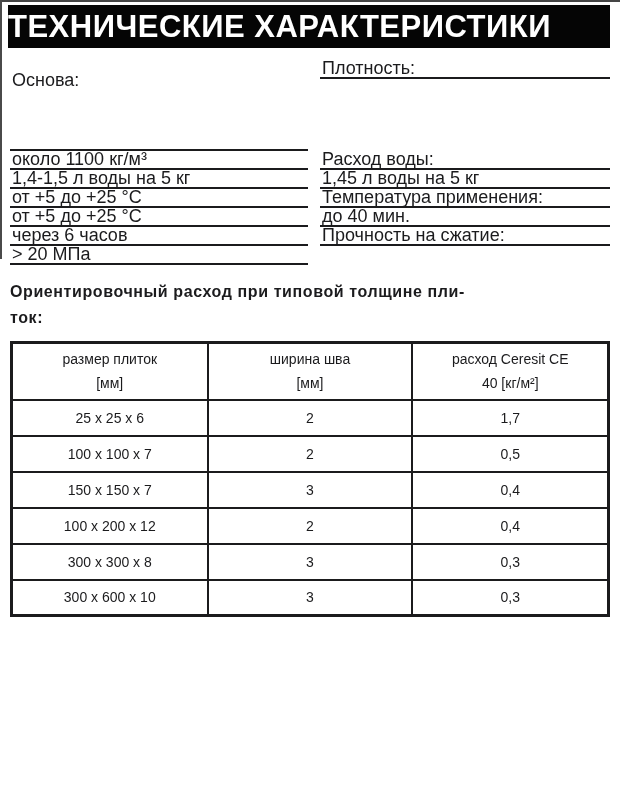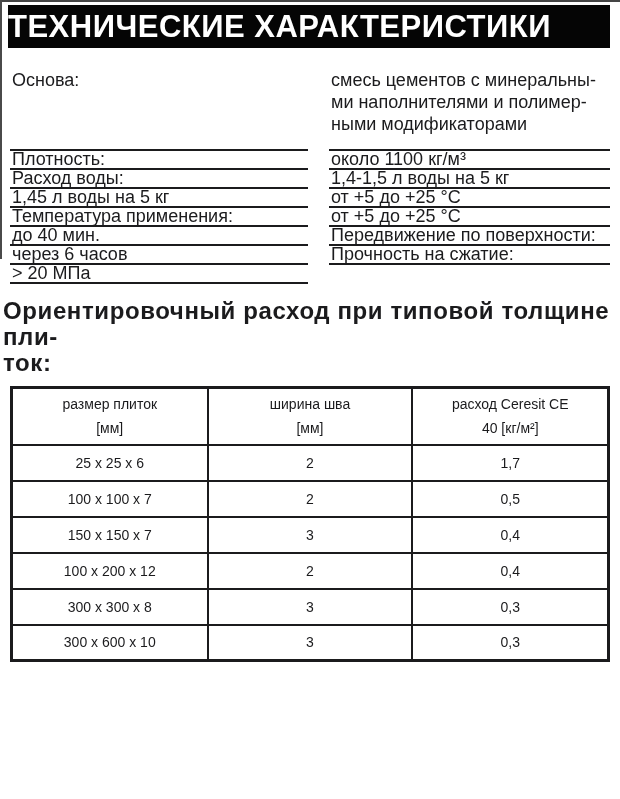--- a/index.html
+++ b/index.html
@@ -27,43 +27,43 @@
     font-weight: bold;
     letter-spacing: 0.5px;
     white-space: nowrap;
   }
 
   
   .specs {
     margin: 12px 10px 0 10px;
     display: grid;
     grid-template-columns: 298px 1fr;
-    column-gap: 21px;
+    column-gap: 12px;
     font-size: 18px;
   }
   .specs .cell {
     border-bottom: 2px solid #1b1b1d;
     display: flex;
     align-items: center;
     height: 19px;
     padding-left: 2px;
     white-space: nowrap;
   }
   .specs .cell.first {
     height: 91px;
     align-items: flex-start;
     padding-top: 9px;
     line-height: 22px;
     white-space: pre-line;
   }
 
   
   .section-heading {
-    margin: 14px 10px 0 3px;
-    font-size: 24px;
+    margin: 14px 10px 0 10px;
+    font-size: 16px;
     font-weight: bold;
     line-height: 26px;
     letter-spacing: 0.6px;
     white-space: pre-line;
   }
 
   
   table.consumption {
     margin: 10px 10px 0 10px;
     width: 600px;
@@ -94,39 +94,35 @@
 
 <div class="edge-top"></div>
 <div class="edge-left"></div>
 
 <div class="title-bar">
   <span>ТЕХНИЧЕСКИЕ ХАРАКТЕРИСТИКИ</span>
 </div>
 
 <div class="specs">
   <div class="cell first">Основа:</div>
-  <div class="cell first">смесь цементов с минеральны-
-ми наполнителями и полимер-
-ными модификаторами</div>
 
   <div class="cell">Плотность:</div>
   <div class="cell">около 1100 кг/м³</div>
 
   <div class="cell">Расход воды:</div>
   <div class="cell">1,4-1,5 л воды на 5 кг</div>
 
   <div class="cell">1,45 л воды на 5 кг</div>
   <div class="cell">от +5 до +25 °C</div>
 
   <div class="cell">Температура применения:</div>
   <div class="cell">от +5 до +25 °C</div>
 
   <div class="cell">до 40 мин.</div>
 
-  <div class="cell">Передвижение по поверхности:</div>
   <div class="cell">через 6 часов</div>
 
   <div class="cell">Прочность на сжатие:</div>
   <div class="cell">&gt; 20 МПа</div>
 </div>
 
 <div class="section-heading">Ориентировочный расход при типовой толщине пли-
 ток:</div>
 
 <table class="consumption">

